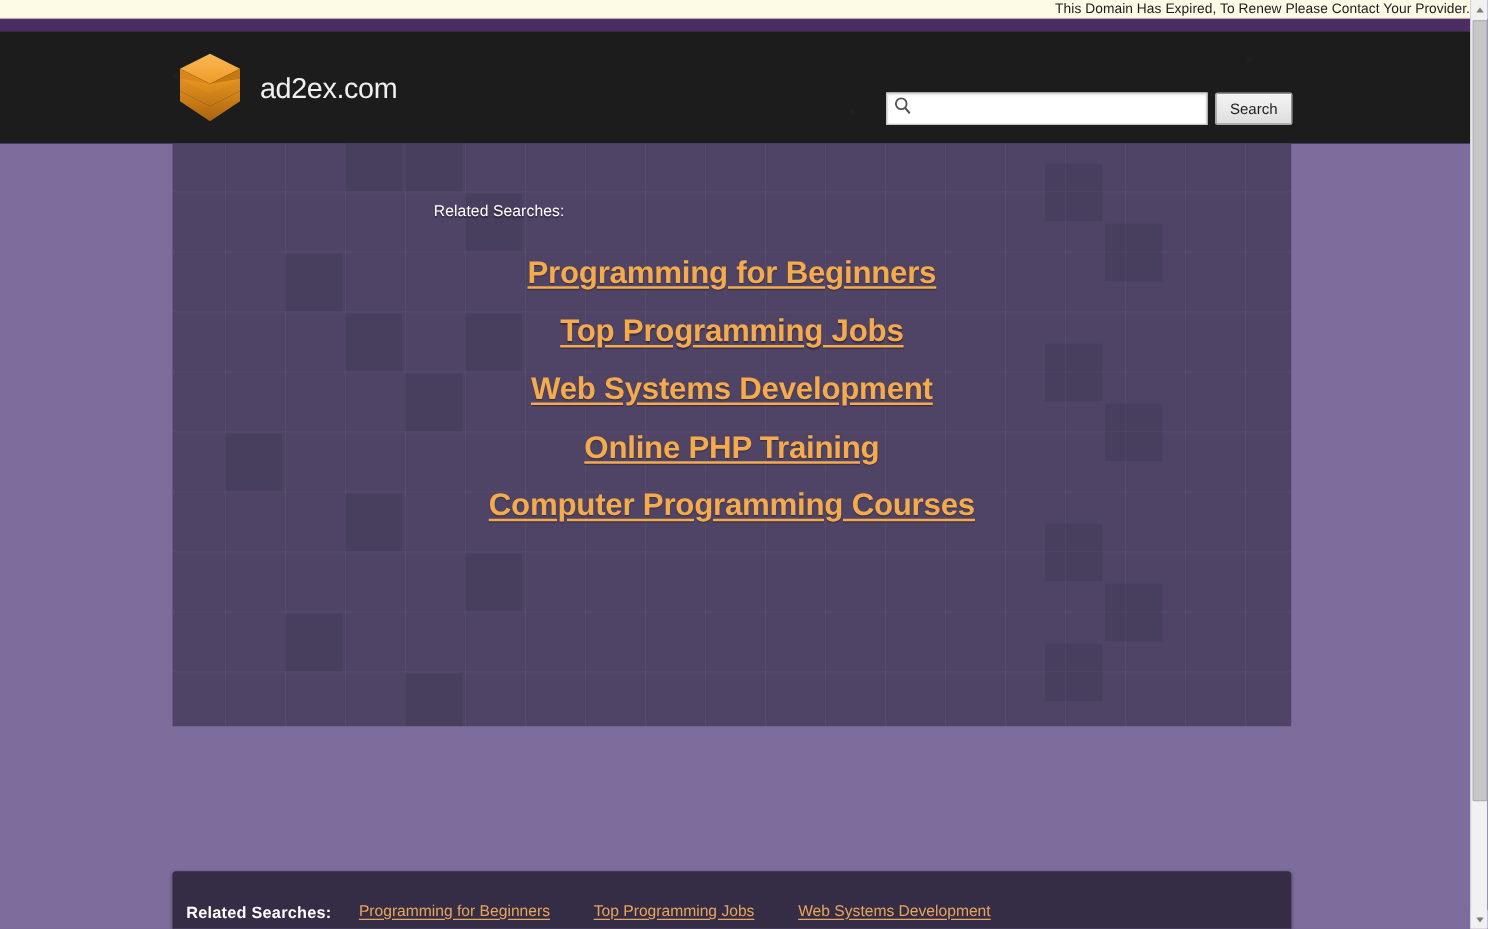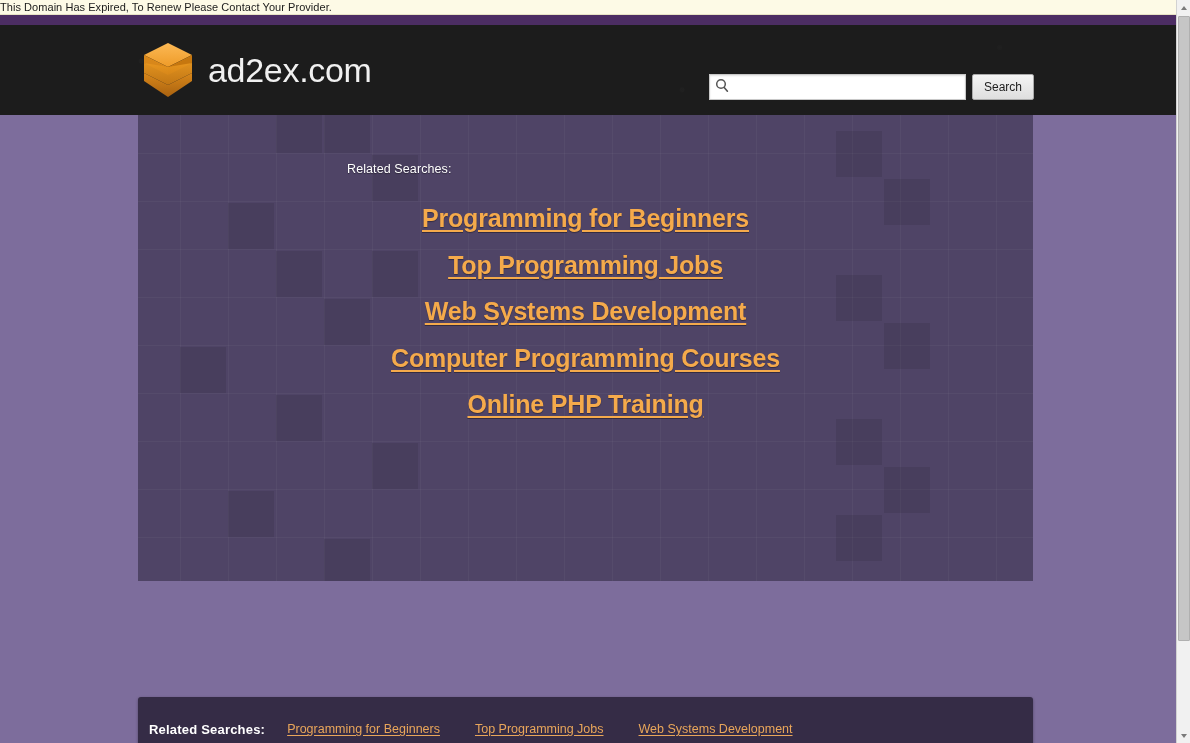--- a/index.html
+++ b/index.html
@@ -16,21 +16,21 @@
   
   .expiry-banner {
     position: absolute;
     top: 0; left: 0;
     width: 1176px;
     height: 15px;
     background: #fdfae6;
     border-bottom: 1px solid #e8e3c5;
     display: flex;
     align-items: center;
-    justify-content: flex-start;
+    justify-content: flex-end;
   }
   .expiry-banner span {
     font-size: 11px;
     color: #1b1b1b;
     letter-spacing: 0.05px;
     line-height: 1;
   }
 
   
   .accent-strip {
@@ -57,21 +57,21 @@
   .brand {
     position: absolute;
     left: 141px; top: 16px;
     display: flex;
     align-items: center;
     gap: 13px;
   }
   .brand-logo { width: 54px; height: 58px; display: block; }
   .brand-name {
     color: #f0f0f0;
-    font-size: 34px;
+    font-size: 23px;
     letter-spacing: -0.3px;
     font-weight: 400;
   }
 
   .search-area {
     position: absolute;
     right: 142px; top: 49px;
     display: flex;
     align-items: stretch;
     gap: 6px;
@@ -334,22 +334,22 @@
       <div class="blk" style="left:746px; top:352px;"></div>
       <div class="blk" style="left:698px; top:400px;"></div>
     </div>
 
     <div class="related-label">Related Searches:</div>
 
     <div class="links-column">
       <a class="search-link">Programming for Beginners</a>
       <a class="search-link">Top Programming Jobs</a>
       <a class="search-link">Web Systems Development</a>
+      <a class="search-link">Online PHP Training</a>
       <a class="search-link">Computer Programming Courses</a>
-      <a class="search-link">Online PHP Training</a>
     </div>
   </div>
 
   <div class="related-bar">
     <span class="related-bar-label">Related Searches:</span>
     <div class="related-bar-links">
       <a class="bar-link">Programming for Beginners</a>
       <a class="bar-link">Top Programming Jobs</a>
       <a class="bar-link">Web Systems Development</a>
     </div>

